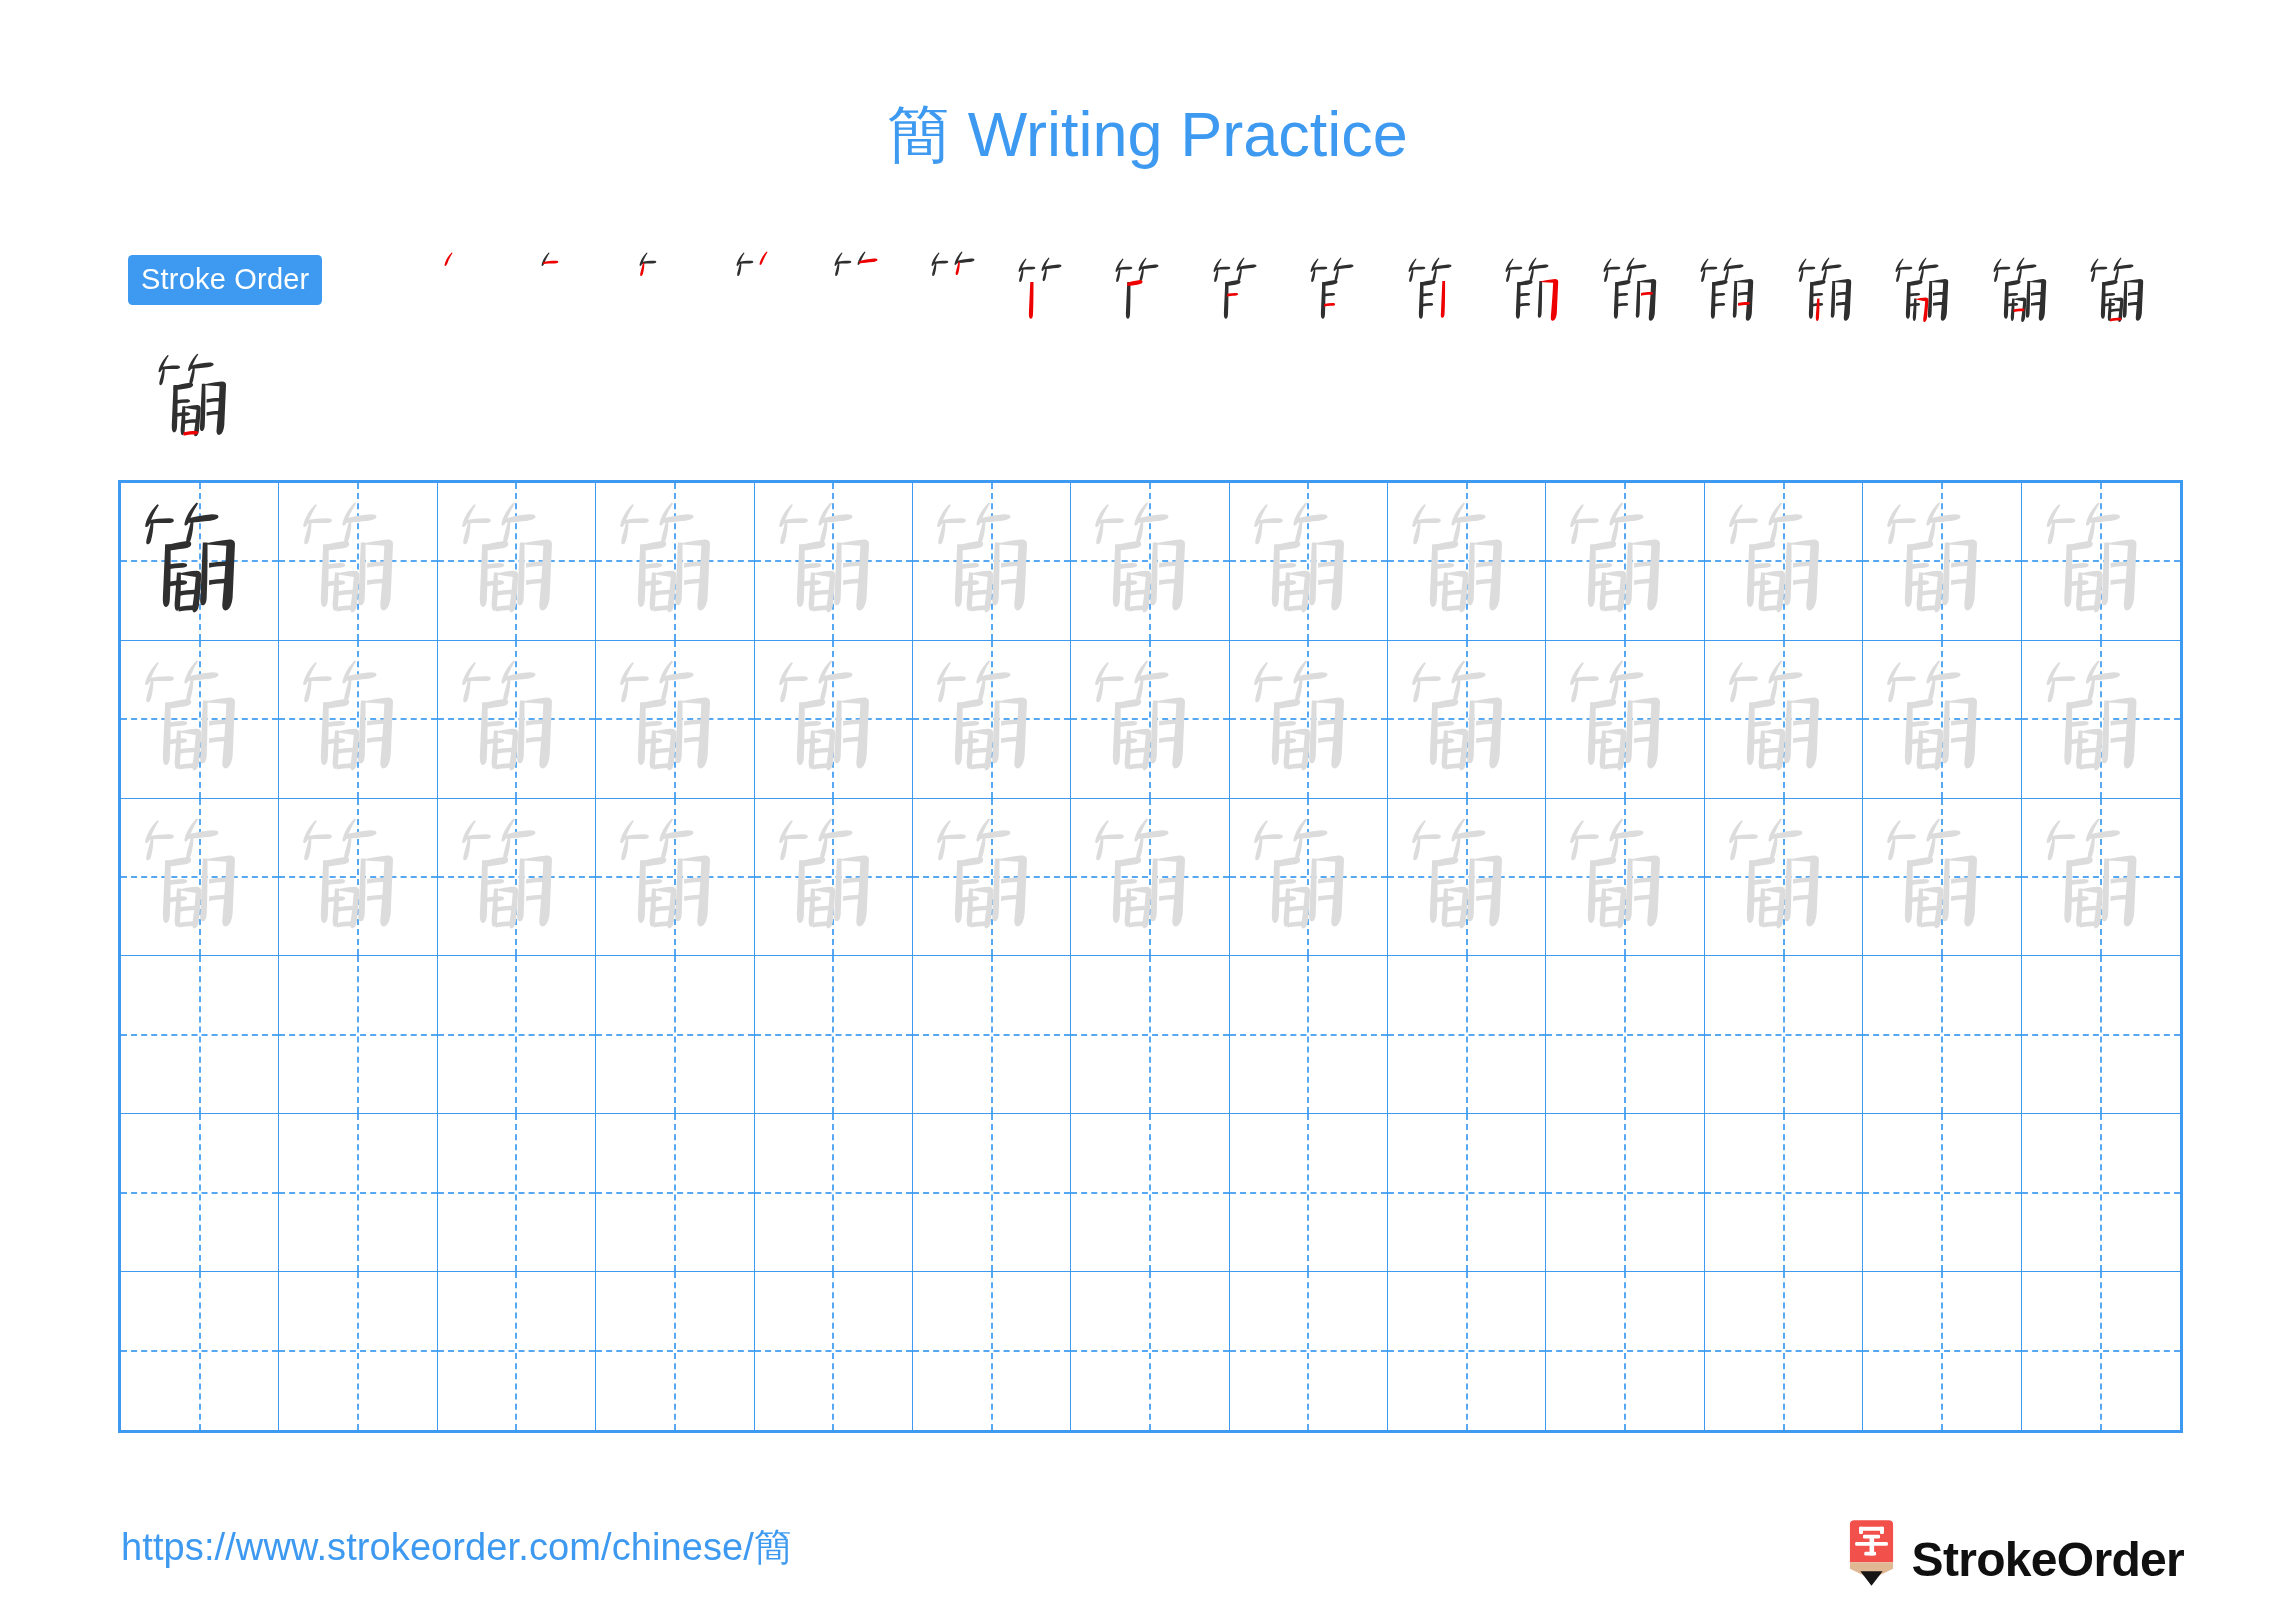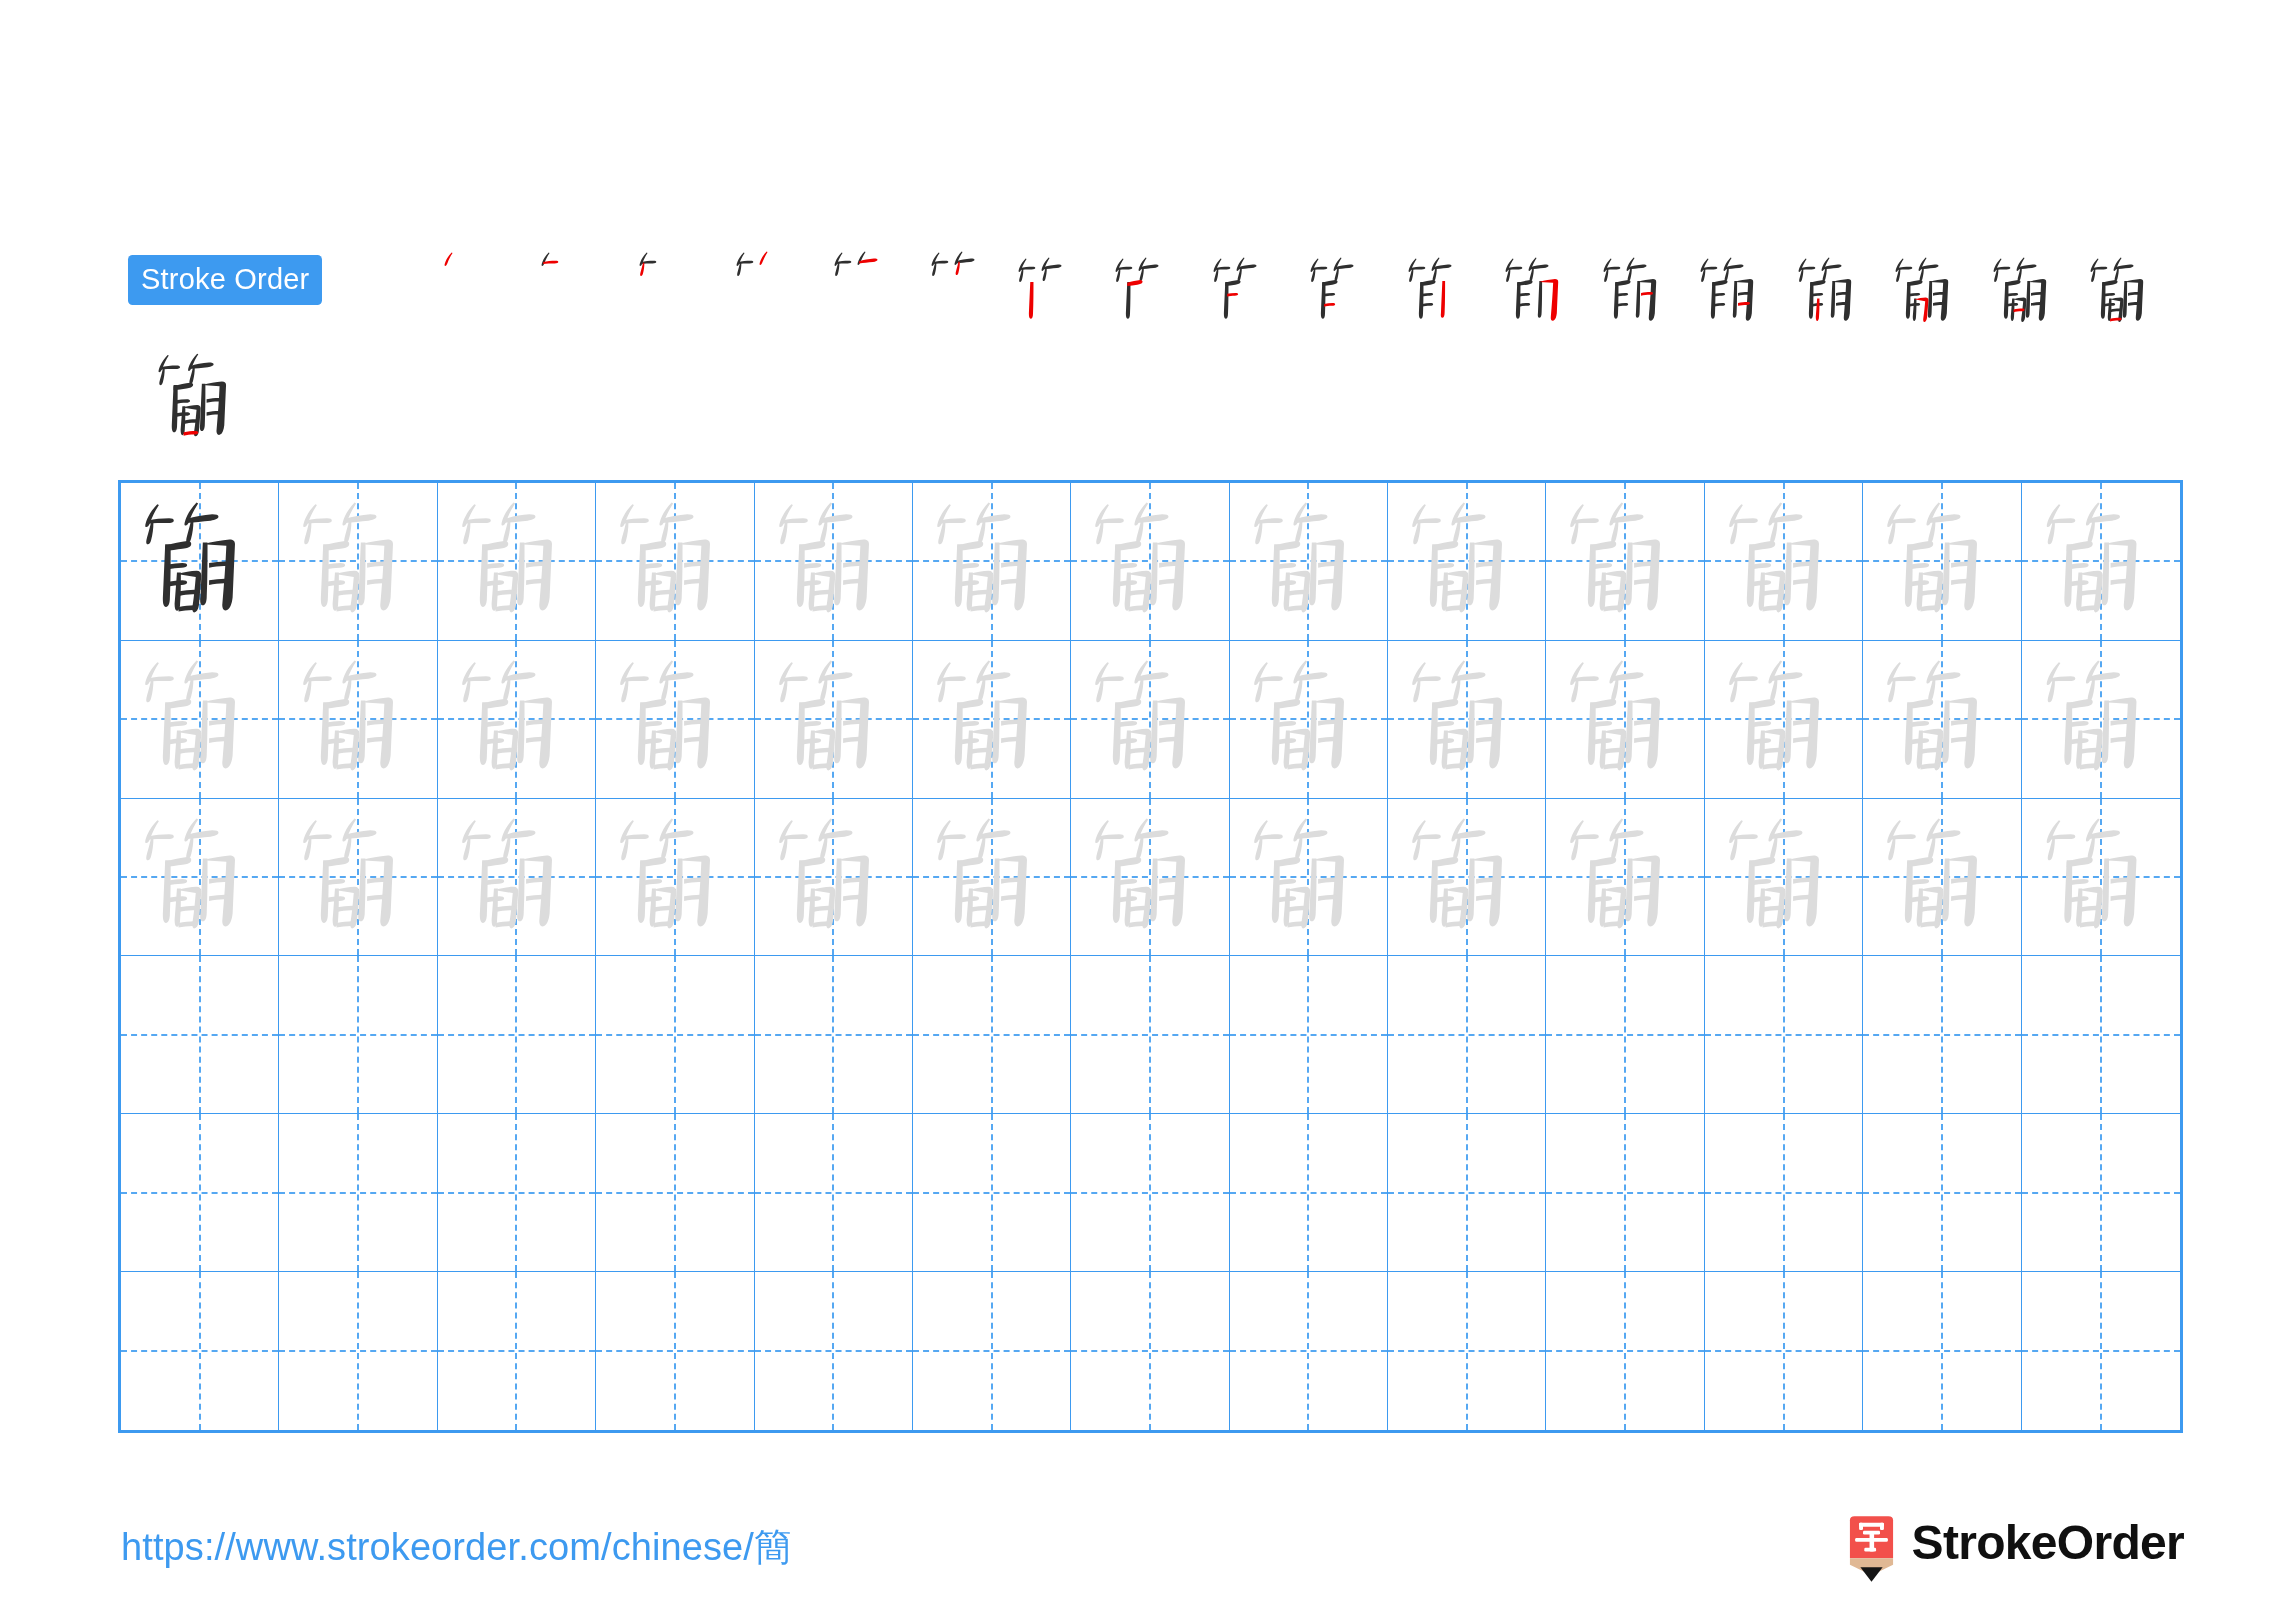--- a/index.html
+++ b/index.html
@@ -139,37 +139,40 @@
     color: #3d9af0;
     white-space: nowrap;
     letter-spacing: 0.1px;
   }
   .footer-logo {
     position: absolute;
     right: 111px;
     top: 1515px;
     height: 72px;
     display: flex;
-    align-items: flex-start;
+    align-items: flex-end;
     gap: 14.4px;
   }
   .logo-mark { width: 51px; height: 68px; display: block; }
   .logo-text {
     font-size: 48px;
     font-weight: bold;
     color: #101010;
     letter-spacing: -0.7px;
     white-space: nowrap;
   }
 </style>
 </head>
 <body>
 
 <div class="page">
 
+  <div class="title">
+    <span class="han">簡</span><span> Writing Practice</span>
+  </div>
 
   <div class="stroke-band">
     <div class="stroke-badge">Stroke Order</div>
     <div class="stroke-seq" id="stroke-seq">
         <div class="stroke-cell" style="left: 0px;">
           <div style="position: absolute; left: 18.3px; top: -2.6px; width: 63px; height: 63px;">
             <svg viewBox="0 0 200 200" width="63" height="63" xmlns="http://www.w3.org/2000/svg">
               <path d="M48 28 C44 34 40 42 37 50 C35 55 33 57 31 56 C30 55 31 51 33 46 C36 39 41 32 46 27 Z" fill="#ee0000"></path>
             </svg>
           </div>

